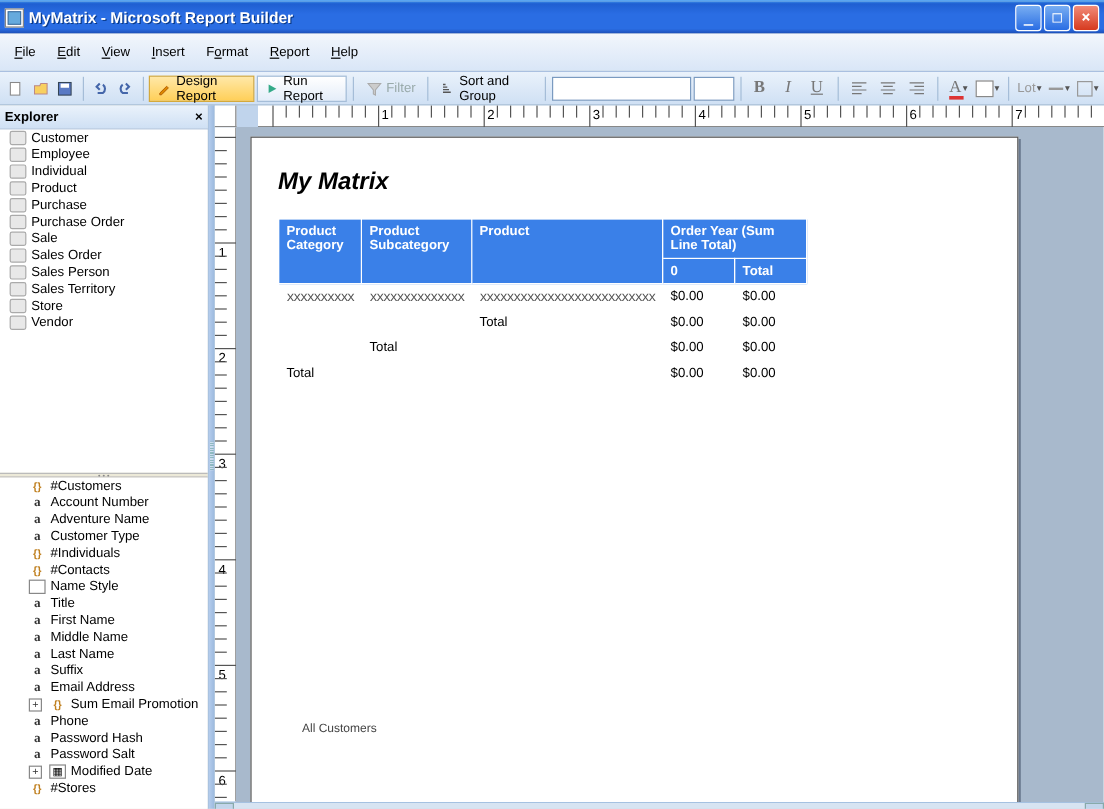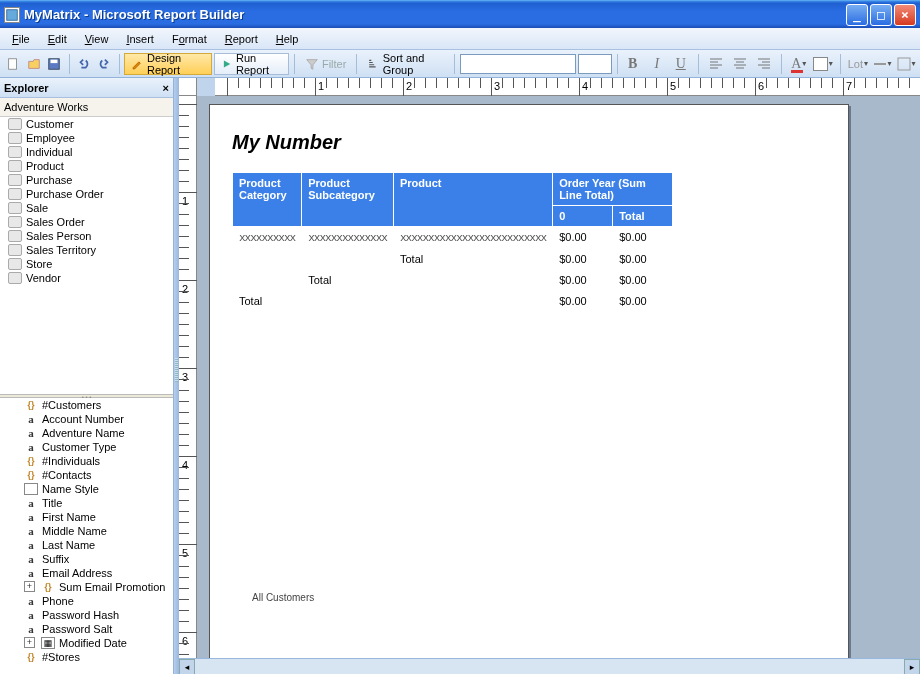--- a/index.html
+++ b/index.html
@@ -8,21 +8,21 @@
 
 .titlebar { height: 28px; background: linear-gradient(to bottom, #3a8de8 0%, #1f5fd1 8%, #2a6de3 40%, #2a6de3 85%, #1a4cb5 100%); display: flex; align-items: center; padding: 0 4px; color: #fff; border-top: 1px solid #5aa5f0; }
 .titlebar .app-icon { width: 16px; height: 16px; background: #fff; border: 1px solid #888; margin-right: 4px; display:flex; align-items:center; justify-content:center;}
 .titlebar .title-text { font-weight: bold; font-size: 13px; text-shadow: 1px 1px 0 #0a3a8a; flex: 1; }
 .winbtns { display:flex; gap:2px; }
 .winbtn { width: 22px; height: 22px; border-radius: 3px; border: 1px solid #fff; display:flex; align-items:center; justify-content:center; font-family: monospace; font-weight:bold; font-size:13px; color:#fff; }
 .winbtn.min, .winbtn.max { background: linear-gradient(to bottom, #78aef2, #2a6de3); }
 .winbtn.close { background: linear-gradient(to bottom, #f28b78, #d63a1f); }
 
 
-.menubar { height: 22px; background: linear-gradient(to bottom, #f2f6fc, #d9e6f7); border-bottom: 1px solid #aac0e0; display:flex; align-items:center; padding: 0 4px; gap: 2px; }
+.menubar { height: 32px; background: linear-gradient(to bottom, #f2f6fc, #d9e6f7); border-bottom: 1px solid #aac0e0; display:flex; align-items:center; padding: 0 4px; gap: 2px; }
 .menu-item { padding: 2px 8px; cursor:default; }
 .menu-item .ul { text-decoration: underline; }
 
 
 .toolbar { height: 28px; background: linear-gradient(to bottom, #eaf2fb, #cfe0f4); border-bottom: 1px solid #94b3da; display:flex; align-items:center; padding: 0 4px; gap: 2px; }
 .tbtn { width: 22px; height: 22px; display:flex; align-items:center; justify-content:center; border:1px solid transparent; border-radius:2px; }
 .tsep { width:1px; height:20px; background:#a5bdd8; margin: 0 3px; }
 .mode-btn { height: 22px; padding: 0 6px; display:flex; align-items:center; gap:4px; border:1px solid #a5bdd8; background: linear-gradient(to bottom,#fff,#e4edf9); }
 .mode-btn.active { background: linear-gradient(to bottom,#ffe8a8,#ffcf58); border-color:#d4a93c; }
 .ticon { width:14px; height:14px; }
@@ -215,21 +215,20 @@
       </div>
   </div>
 </div>
 
 <div class="main">
   <div class="explorer">
     <div class="explorer-header">
       <span>Explorer</span>
       <span class="x">×</span>
     </div>
-    <div class="conn-name">Adventure Works</div>
     <div class="tree tree-scroll" id="entities-list">
         <div class="tree-item">
           <span class="type-icon entity"></span>
           <span>Customer</span>
         </div>
         <div class="tree-item">
           <span class="type-icon entity"></span>
           <span>Employee</span>
         </div>
         <div class="tree-item">
@@ -502,21 +501,21 @@
           <div class="tick" style="top: 514px;"></div>
           <div class="tick" style="top: 525px;"></div>
           <div class="tick major" style="top: 536px;">
             <span class="num">6</span>
           </div>
           <div class="tick" style="top: 547px;"></div>
           <div class="tick" style="top: 558px;"></div>
         </div>
       <div class="page-scroll">
         <div class="page">
-          <div class="report-title">My Number</div>
+          <div class="report-title">My Matrix</div>
           <table class="matrix">
             <thead>
               <tr>
                 <th rowspan="2" style="width:62px;">Product Category</th>
                 <th rowspan="2" style="width:84px;">Product Subcategory</th>
                 <th rowspan="2" style="width:158px;">Product</th>
                 <th colspan="2" style="width:120px;">Order Year (Sum Line Total)</th>
               </tr>
               <tr class="sub-head">
                 <th style="width:48px;">0</th>

